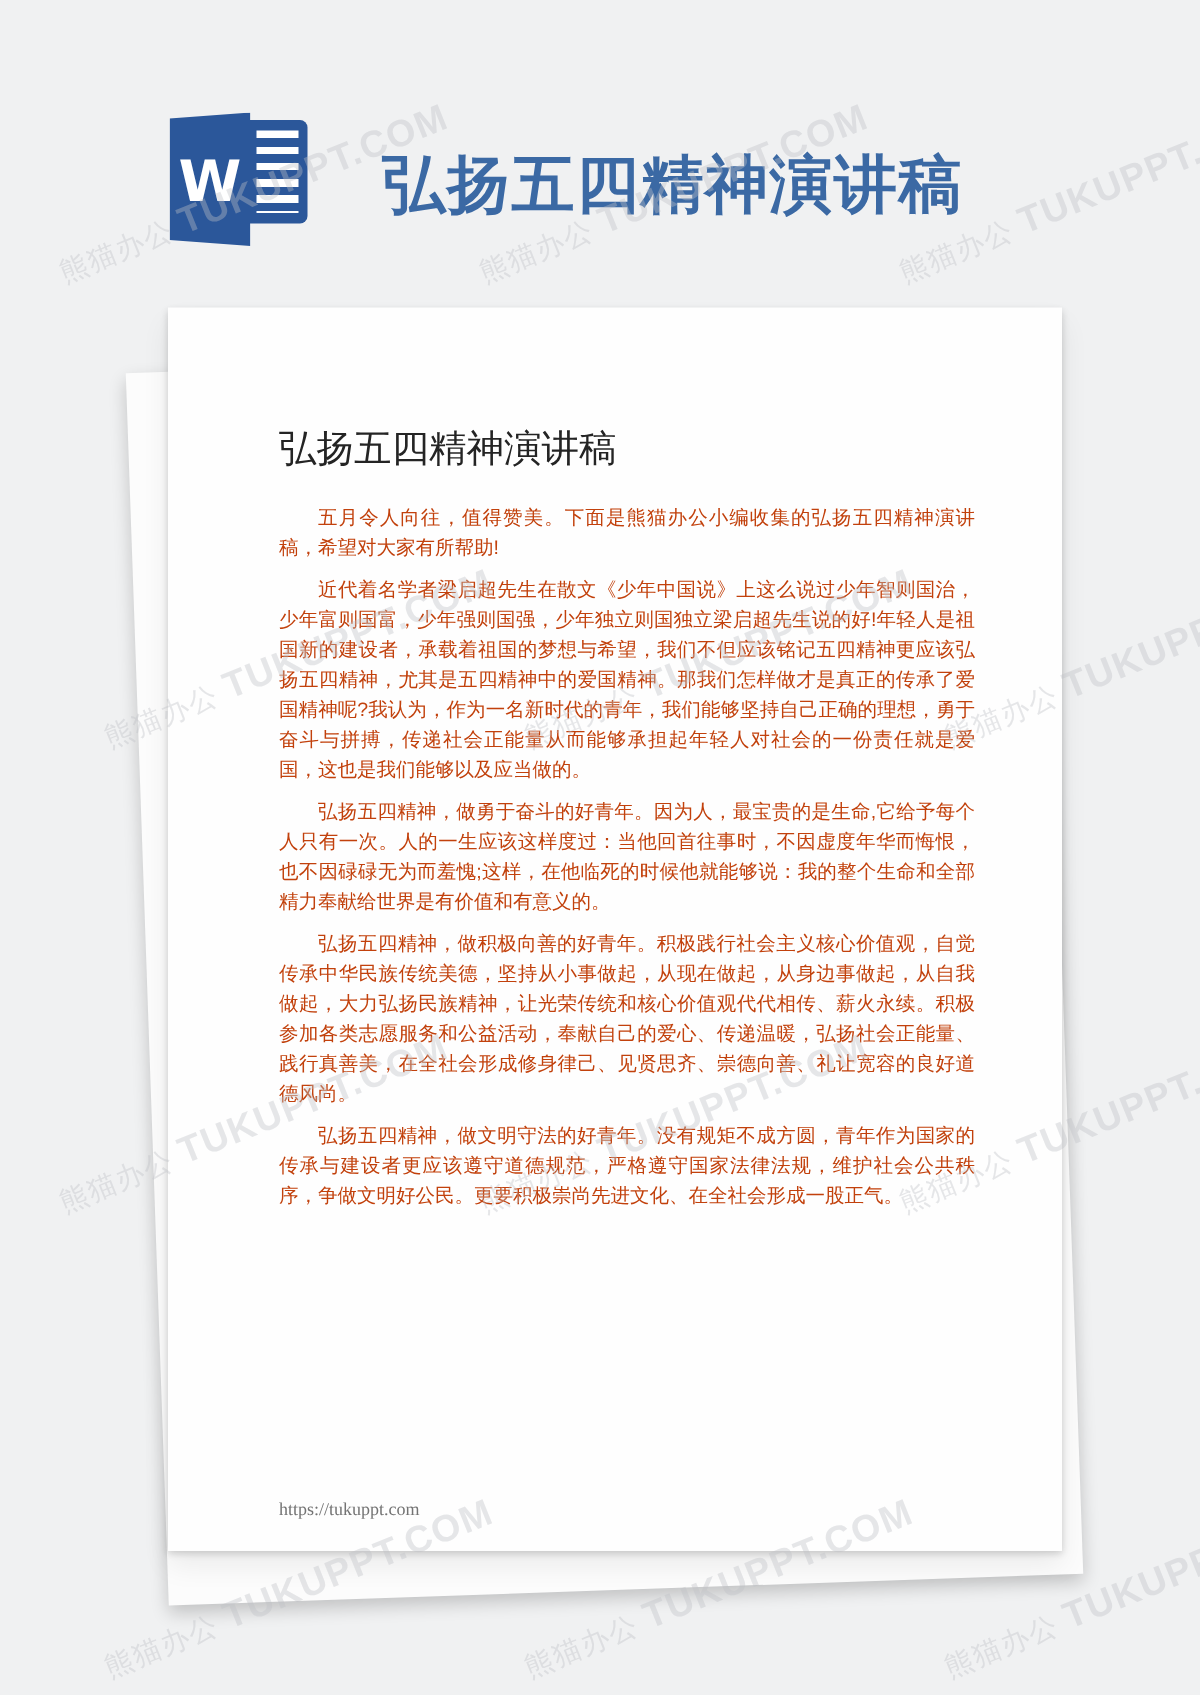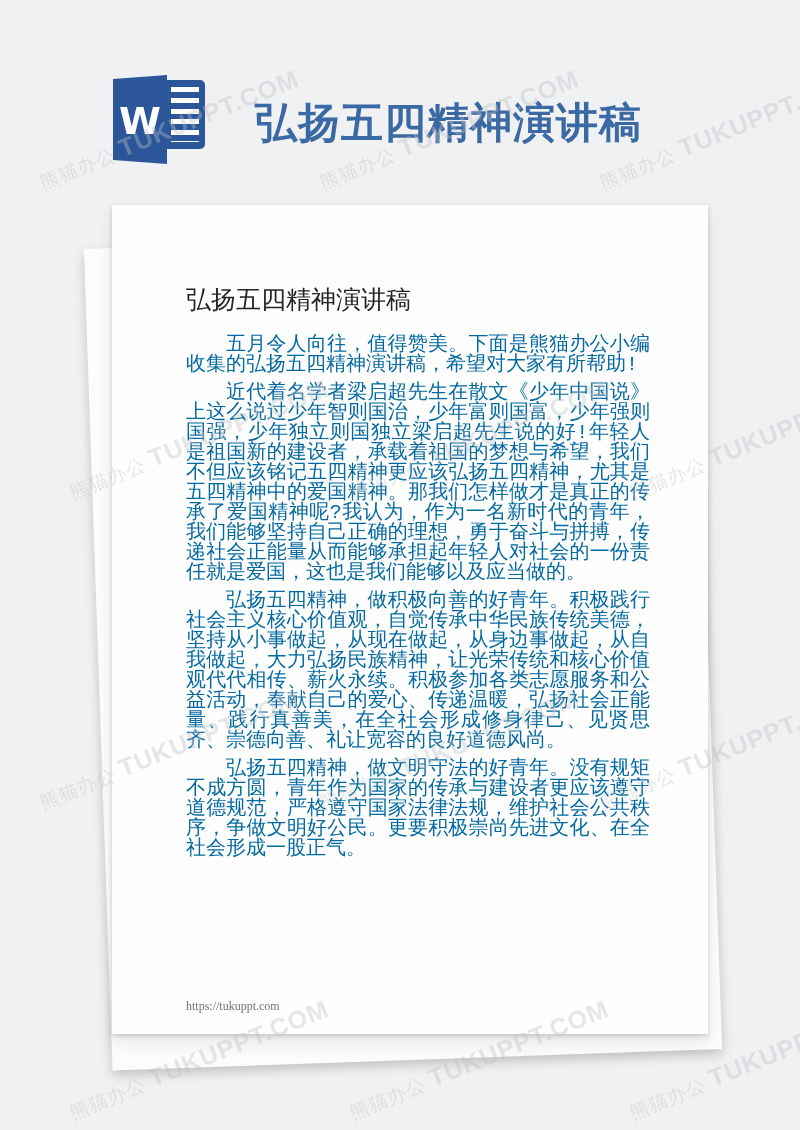--- a/index.html
+++ b/index.html
@@ -57,23 +57,23 @@
     box-sizing:border-box;
     padding:78px 58px 0 74px;
     overflow:hidden;
   }
   .doc-title{
     font-family:"Liberation Serif","DejaVu Serif",serif;
     font-size:25px;line-height:1.35;font-weight:500;
     color:#242424;margin:0 0 18px 0;
   }
   .doc-body p{
-    font-family:Liberation Mono, monospace;
-    font-size:20px;line-height:20px;
-    color:#0369a1;
+    font-family:Liberation Sans, sans-serif;
+    font-size:13px;line-height:20px;
+    color:#c2410c;
     text-align:justify;
     text-indent:2em;
     margin:0 0 8px 0;
     word-break:break-all;
   }
   .doc-body p b.pfx{font-weight:700;margin-right:3em;}
   .doc-footer{
     position:absolute;left:74px;bottom:20px;
     font-family:Liberation Serif, serif;
     font-size:12px;color:#737373;text-decoration:none;
@@ -107,20 +107,21 @@
   <div class="page-title">弘扬五四精神演讲稿</div>
 </div>
 
 <div class="back-page"></div>
 
 <div class="document-page">
   <h1 class="doc-title">弘扬五四精神演讲稿</h1>
   <div class="doc-body" id="doc-body">
       <p>五月令人向往，值得赞美。下面是熊猫办公小编收集的弘扬五四精神演讲稿，希望对大家有所帮助!</p>
       <p>近代着名学者梁启超先生在散文《少年中国说》上这么说过少年智则国治，少年富则国富，少年强则国强，少年独立则国独立梁启超先生说的好!年轻人是祖国新的建设者，承载着祖国的梦想与希望，我们不但应该铭记五四精神更应该弘扬五四精神，尤其是五四精神中的爱国精神。那我们怎样做才是真正的传承了爱国精神呢?我认为，作为一名新时代的青年，我们能够坚持自己正确的理想，勇于奋斗与拼搏，传递社会正能量从而能够承担起年轻人对社会的一份责任就是爱国，这也是我们能够以及应当做的。</p>
+      <p>弘扬五四精神，做勇于奋斗的好青年。因为人，最宝贵的是生命,它给予每个人只有一次。人的一生应该这样度过：当他回首往事时，不因虚度年华而悔恨，也不因碌碌无为而羞愧;这样，在他临死的时候他就能够说：我的整个生命和全部精力奉献给世界是有价值和有意义的。</p>
       <p>弘扬五四精神，做积极向善的好青年。积极践行社会主义核心价值观，自觉传承中华民族传统美德，坚持从小事做起，从现在做起，从身边事做起，从自我做起，大力弘扬民族精神，让光荣传统和核心价值观代代相传、薪火永续。积极参加各类志愿服务和公益活动，奉献自己的爱心、传递温暖，弘扬社会正能量、践行真善美，在全社会形成修身律己、见贤思齐、崇德向善、礼让宽容的良好道德风尚。</p>
       <p>弘扬五四精神，做文明守法的好青年。没有规矩不成方圆，青年作为国家的传承与建设者更应该遵守道德规范，严格遵守国家法律法规，维护社会公共秩序，争做文明好公民。更要积极崇尚先进文化、在全社会形成一股正气。</p>
     </div>
   <a class="doc-footer">https://tukuppt.com</a>
 </div>
 
 <div class="wm-layer" id="wm-layer">
     <div class="wm" style="left: 30px; top: 115px;"><span class="cn">熊猫办公 </span><span class="lat">TUKUPPT.COM</span></div>
     <div class="wm" style="left: 310px; top: 115px;"><span class="cn">熊猫办公 </span><span class="lat">TUKUPPT.COM</span></div>
     <div class="wm" style="left: 590px; top: 115px;"><span class="cn">熊猫办公 </span><span class="lat">TUKUPPT.COM</span></div>

